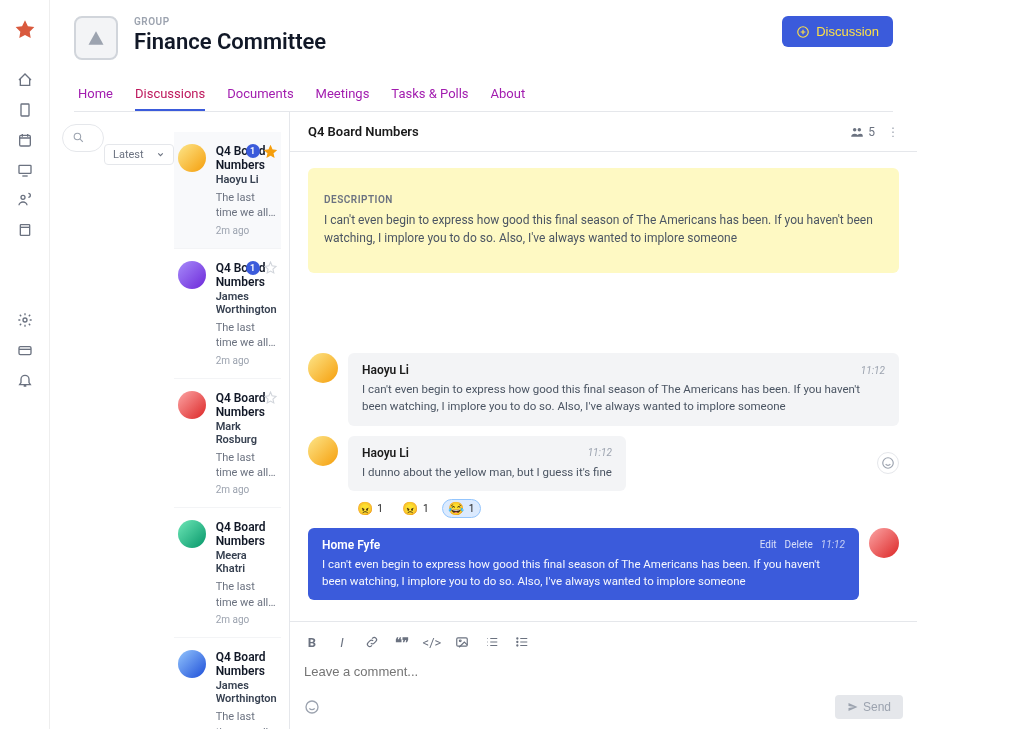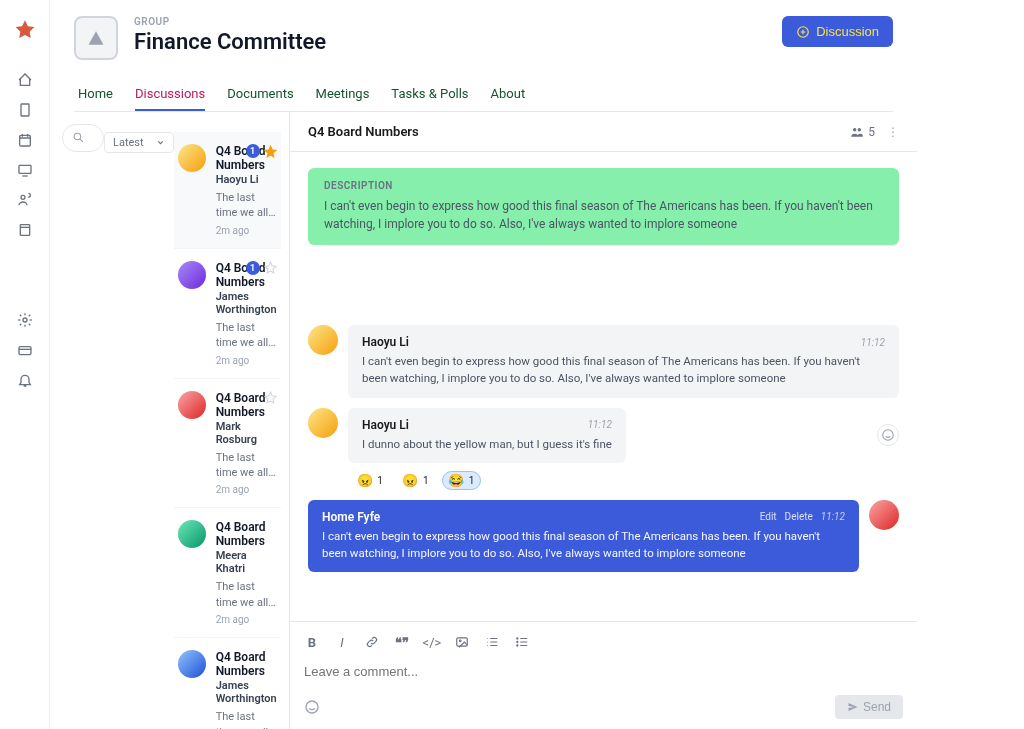--- a/index.html
+++ b/index.html
@@ -20,32 +20,32 @@
 .header { padding: 16px 24px 0 24px; }
 .header-top { display: flex; align-items: flex-start; gap: 16px; }
 .group-avatar { width: 44px; height: 44px; border: 2px solid #d1d5db; border-radius: 8px; display: flex; align-items: center; justify-content: center; color: #9ca3af; background: #f3f4f6; }
 .group-meta { flex: 1; }
 .group-label { font-size: 10px; font-weight: 600; letter-spacing: 0.5px; color: #9ca3af; text-transform: uppercase; }
 .group-title { font-size: 22px; font-weight: 600; color: #111827; margin-top: 2px; }
 .discussion-btn { background: #3b5bdb; color: #fde047; border: none; border-radius: 6px; padding: 8px 14px; font-size: 13px; font-weight: 500; display: flex; align-items: center; gap: 6px; cursor: pointer; }
 
 
 .tabs { display: flex; gap: 22px; margin-top: 18px; border-bottom: 1px solid #e5e7eb; padding: 0 4px; }
-.tab { padding: 8px 0; font-size: 13px; color: #14532d; cursor: pointer; border-bottom: 2px solid transparent; }
+.tab { padding: 8px 0; font-size: 13px; color: #a21caf; cursor: pointer; border-bottom: 2px solid transparent; }
 .tab.active { color: #be185d; border-bottom-color: #3b5bdb; }
 
 
 .content { flex: 1; display: flex; min-height: 0; }
 
 
 .sidebar { width: 240px; border-right: 1px solid #e5e7eb; display: flex; flex-direction: row; padding: 12px 12px 0 12px; overflow-y: auto; }
 .search-box { position: relative; }
 .search-input { width: 100%; border: 1px solid #e5e7eb; border-radius: 16px; padding: 6px 10px 6px 30px; font-size: 12px; color: #6b7280; outline: none; }
 .search-icon { position: absolute; left: 10px; top: 7px; width: 13px; height: 13px; color: #9ca3af; }
-.sort-chip { margin-top: 8px; display: inline-flex; align-items: center; gap: 12px; border: 1px solid #e5e7eb; border-radius: 4px; padding: 3px 8px; font-size: 11px; color: #6b7280; cursor: pointer; align-self: flex-start; }
+.sort-chip { margin-top: 20px; display: inline-flex; align-items: center; gap: 12px; border: 1px solid #e5e7eb; border-radius: 4px; padding: 3px 8px; font-size: 11px; color: #6b7280; cursor: pointer; align-self: flex-start; }
 .disc-list { margin-top: 8px; }
 .disc-item { display: flex; gap: 10px; padding: 12px 4px; border-bottom: 1px solid #f3f4f6; cursor: pointer; position: relative; }
 .disc-item.active { background: #f8f9fb; }
 .avatar { width: 28px; height: 28px; border-radius: 50%; flex-shrink: 0; }
 .disc-body { flex: 1; min-width: 0; }
 .disc-title { font-size: 12px; font-weight: 600; color: #111827; }
 .disc-author { font-size: 11px; font-weight: 600; color: #374151; margin-top: 1px; }
 .disc-preview { font-size: 11px; color: #6b7280; margin-top: 4px; line-height: 1.4; display: -webkit-box; -webkit-line-clamp: 2; -webkit-box-orient: vertical; overflow: hidden; }
 .disc-time { font-size: 10px; color: #9ca3af; margin-top: 4px; }
 .disc-icons { position: absolute; top: 12px; right: 4px; display: flex; gap: 4px; align-items: center; }
@@ -54,21 +54,21 @@
 .star.filled { color: #f59e0b; }
 
 
 .detail { flex: 1; display: flex; flex-direction: column; min-width: 0; overflow: hidden; }
 .detail-header { display: flex; align-items: center; justify-content: space-between; padding: 12px 18px; border-bottom: 1px solid #e5e7eb; }
 .detail-title { font-size: 13px; font-weight: 600; }
 .detail-meta { display: flex; align-items: center; gap: 12px; color: #6b7280; font-size: 12px; }
 .members { display: flex; align-items: center; gap: 4px; }
 .dots { cursor: pointer; color: #9ca3af; }
 .detail-scroll { flex: 1; overflow-y: auto; padding: 16px 18px; }
-.desc-box { background: #86efac; border-radius: 6px; padding: 12px 16px; }
+.desc-box { background: #fef9c3; border-radius: 6px; padding: 26px 16px; }
 .desc-label { font-size: 10px; font-weight: 600; letter-spacing: 0.5px; color: #6b7280; text-transform: uppercase; }
 .desc-text { font-size: 12px; color: #4b5563; margin-top: 6px; line-height: 1.5; }
 
 .messages { margin-top: 80px; display: flex; flex-direction: column; gap: 10px; }
 .msg-row { display: flex; gap: 10px; align-items: flex-start; }
 .msg-row.mine { justify-content: flex-end; }
 .msg-avatar { width: 30px; height: 30px; border-radius: 50%; flex-shrink: 0; }
 .bubble { background: #f3f4f6; border-radius: 6px; padding: 10px 14px; max-width: 600px; position: relative; }
 .bubble.blue { background: #3b5bdb; color: #fff; max-width: 620px; }
 .msg-head { display: flex; justify-content: space-between; align-items: center; gap: 12px; margin-bottom: 4px; }

